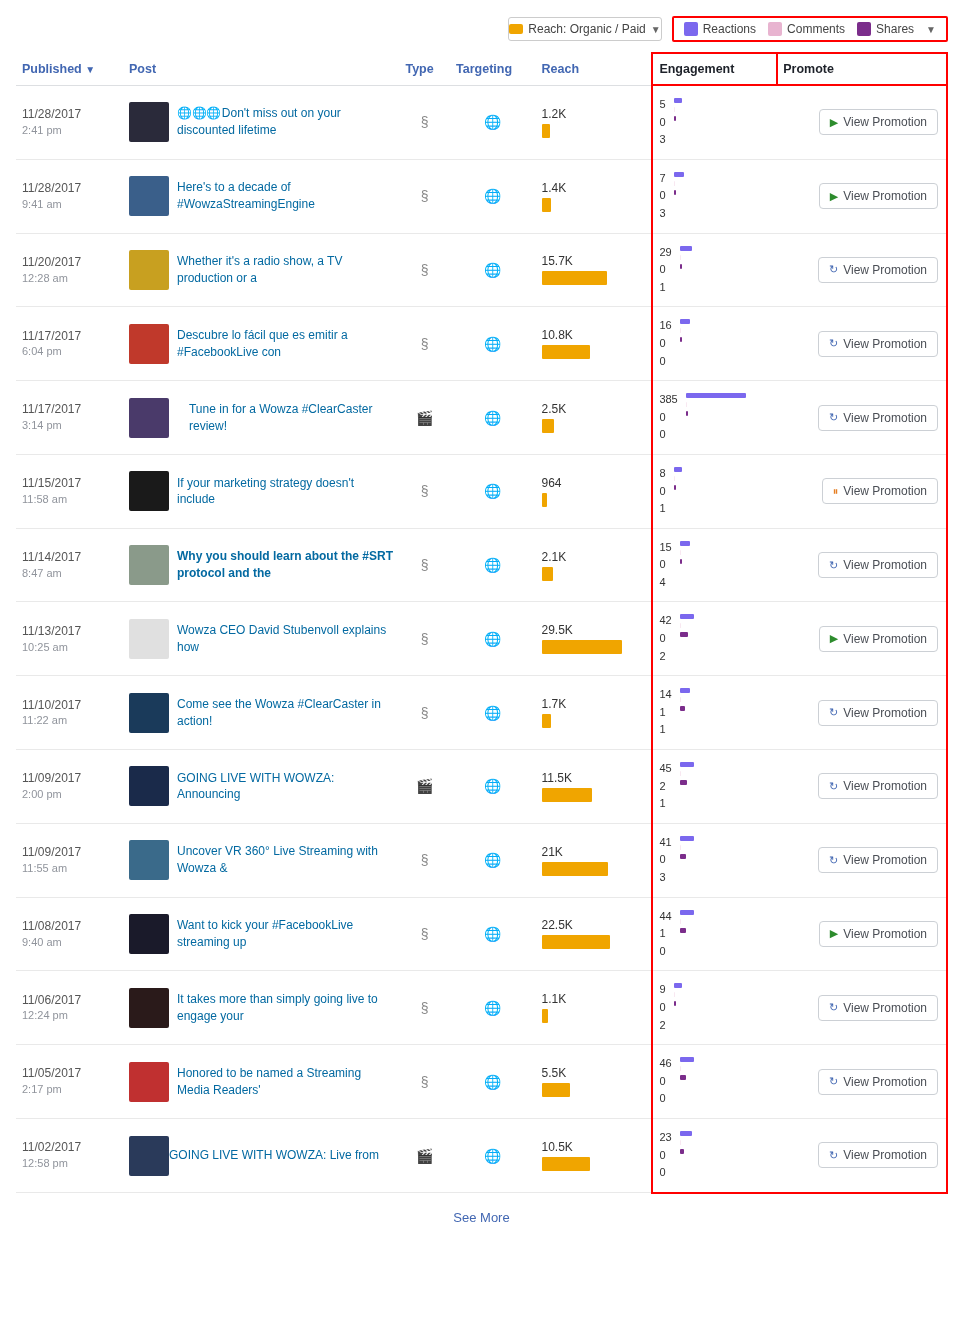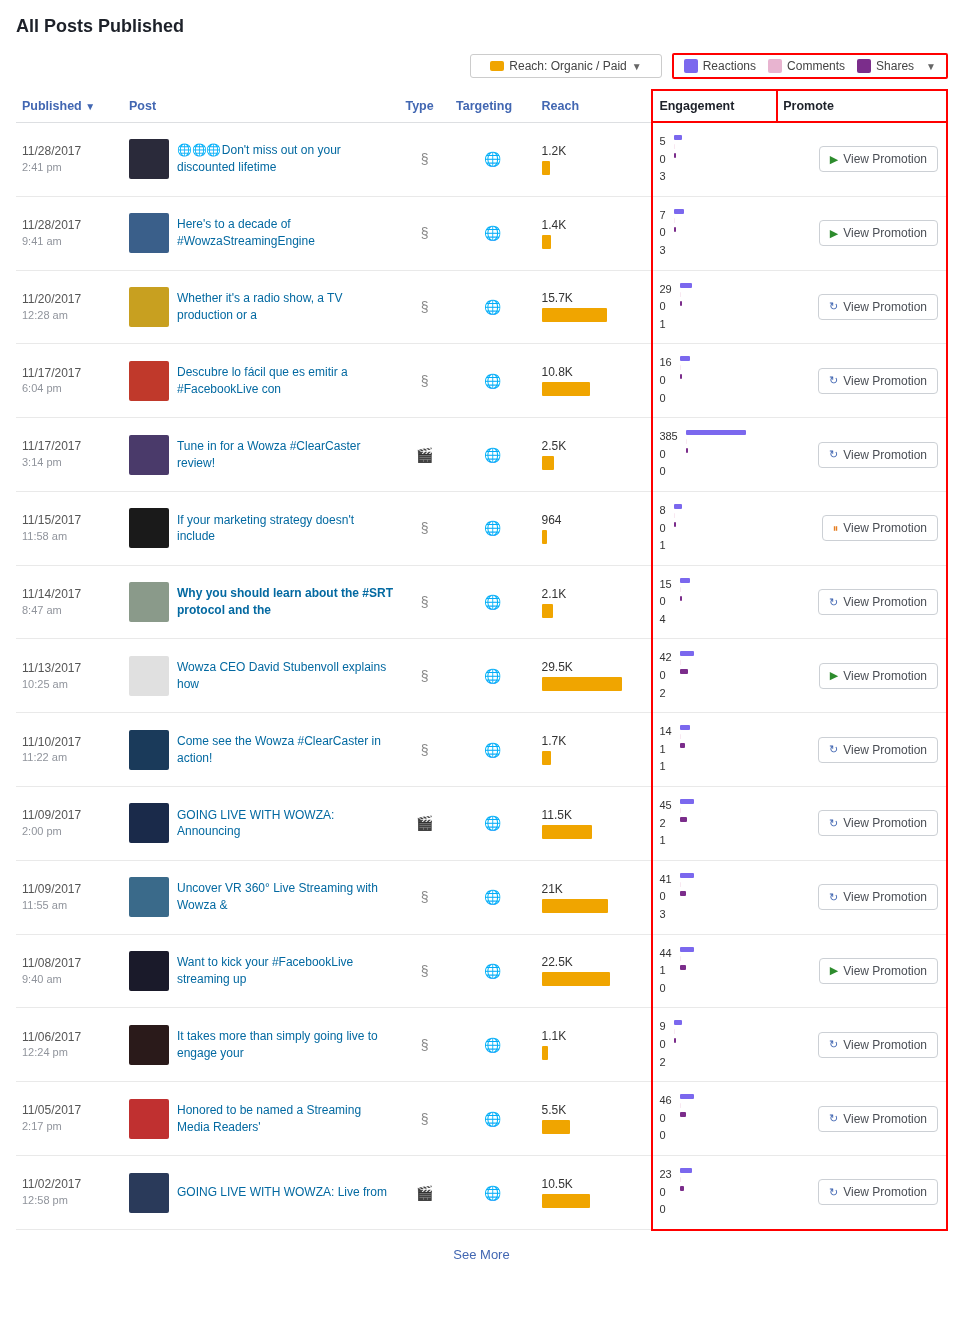--- a/index.html
+++ b/index.html
@@ -1,21 +1,21 @@
 <!DOCTYPE html>
 <html><head>
   <meta charset="utf-8">
   <style>
     * { box-sizing: border-box; margin: 0; padding: 0; }
     body { font-family: -apple-system, BlinkMacSystemFont, 'Segoe UI', Arial, sans-serif; font-size: 13px; background: #fff; color: #333; }
     .page-container { padding: 16px; max-width: 964px; }
     .page-title { font-size: 18px; font-weight: 600; margin-bottom: 16px; color: #1d2129; }
     .legend-item { display: flex; align-items: center; gap: 5px; font-size: 12px; color: #444; }
     .legend-swatch { width: 14px; height: 14px; border-radius: 2px; }
-    .reach-selector { display: flex; align-items: center; gap: 5px; font-size: 12px; color: #444; padding: 4px 19px; border: 1px solid #ccc; border-radius: 3px; cursor: pointer; background: #fff; }
+    .reach-selector { display: flex; align-items: center; gap: 5px; font-size: 12px; color: #444; padding: 4px 0; border: 1px solid #ccc; border-radius: 3px; cursor: pointer; background: #fff; }
     .reach-swatch { width: 14px; height: 10px; background: #f0a500; border-radius: 2px; }
     .dropdown-arrow { font-size: 10px; color: #666; }
     
     table { width: 100%; border-collapse: collapse; font-size: 12.5px; }
     thead th { 
       padding: 8px 6px; 
       text-align: left; 
       font-weight: 600; 
       color: #4267b2; 
       border-bottom: 1px solid #dddfe2; 
@@ -53,21 +53,20 @@
     .promo-icon.orange { color: #e67e22; }
     
     .table-wrapper { position: relative; }
     
     .see-more-row td { text-align: center; padding: 16px; color: #4267b2; font-size: 13px; cursor: pointer; }
   </style>
 </head>
 <body>
 
 <div class="page-container">
-  <h1 class="page-title">All Posts Published</h1>
 
   <div style="display:flex; justify-content:flex-end; align-items:center; margin-bottom:10px; gap:10px;">
     <div class="reach-selector">
       <div class="reach-swatch"></div>
       <span>Reach: Organic / Paid</span>
       <span class="dropdown-arrow">▼</span>
     </div>
 
     <div style="border:2.5px solid red; padding:4px 10px; display:flex; align-items:center; gap:12px; border-radius:2px;">
       <div class="legend-item">
@@ -279,21 +278,21 @@
         <span>View Promotion</span>
       </button>
     </td>
   </tr>
           <tr>
     <td class="date-cell">
       <div>11/17/2017</div>
       <div class="time">3:14 pm</div>
     </td>
     <td class="post-cell" style="display:table-cell;">
-      <div style="display:flex;align-items:center;gap:8px;">
+      <div style="display:flex;align-items:center;gap:20px;">
         <div class="post-thumb" style="background:#4a3a6a;"></div>
         <span class="post-text">Tune in for a Wowza #ClearCaster review!</span>
       </div>
     </td>
     <td class="type-cell">
       <span>🎬</span>
     </td>
     <td class="targeting-cell">
       <span>🌐</span>
     </td>
@@ -719,21 +718,21 @@
         <span>View Promotion</span>
       </button>
     </td>
   </tr>
           <tr>
     <td class="date-cell">
       <div>11/02/2017</div>
       <div class="time">12:58 pm</div>
     </td>
     <td class="post-cell" style="display:table-cell;">
-      <div style="display:flex;align-items:center;gap:8px;">
+      <div style="display:flex;align-items:center;">
         <div class="post-thumb" style="background:#2a3a5a;"></div>
         <span class="post-text">GOING LIVE WITH WOWZA: Live from</span>
       </div>
     </td>
     <td class="type-cell">
       <span>🎬</span>
     </td>
     <td class="targeting-cell">
       <span>🌐</span>
     </td>

